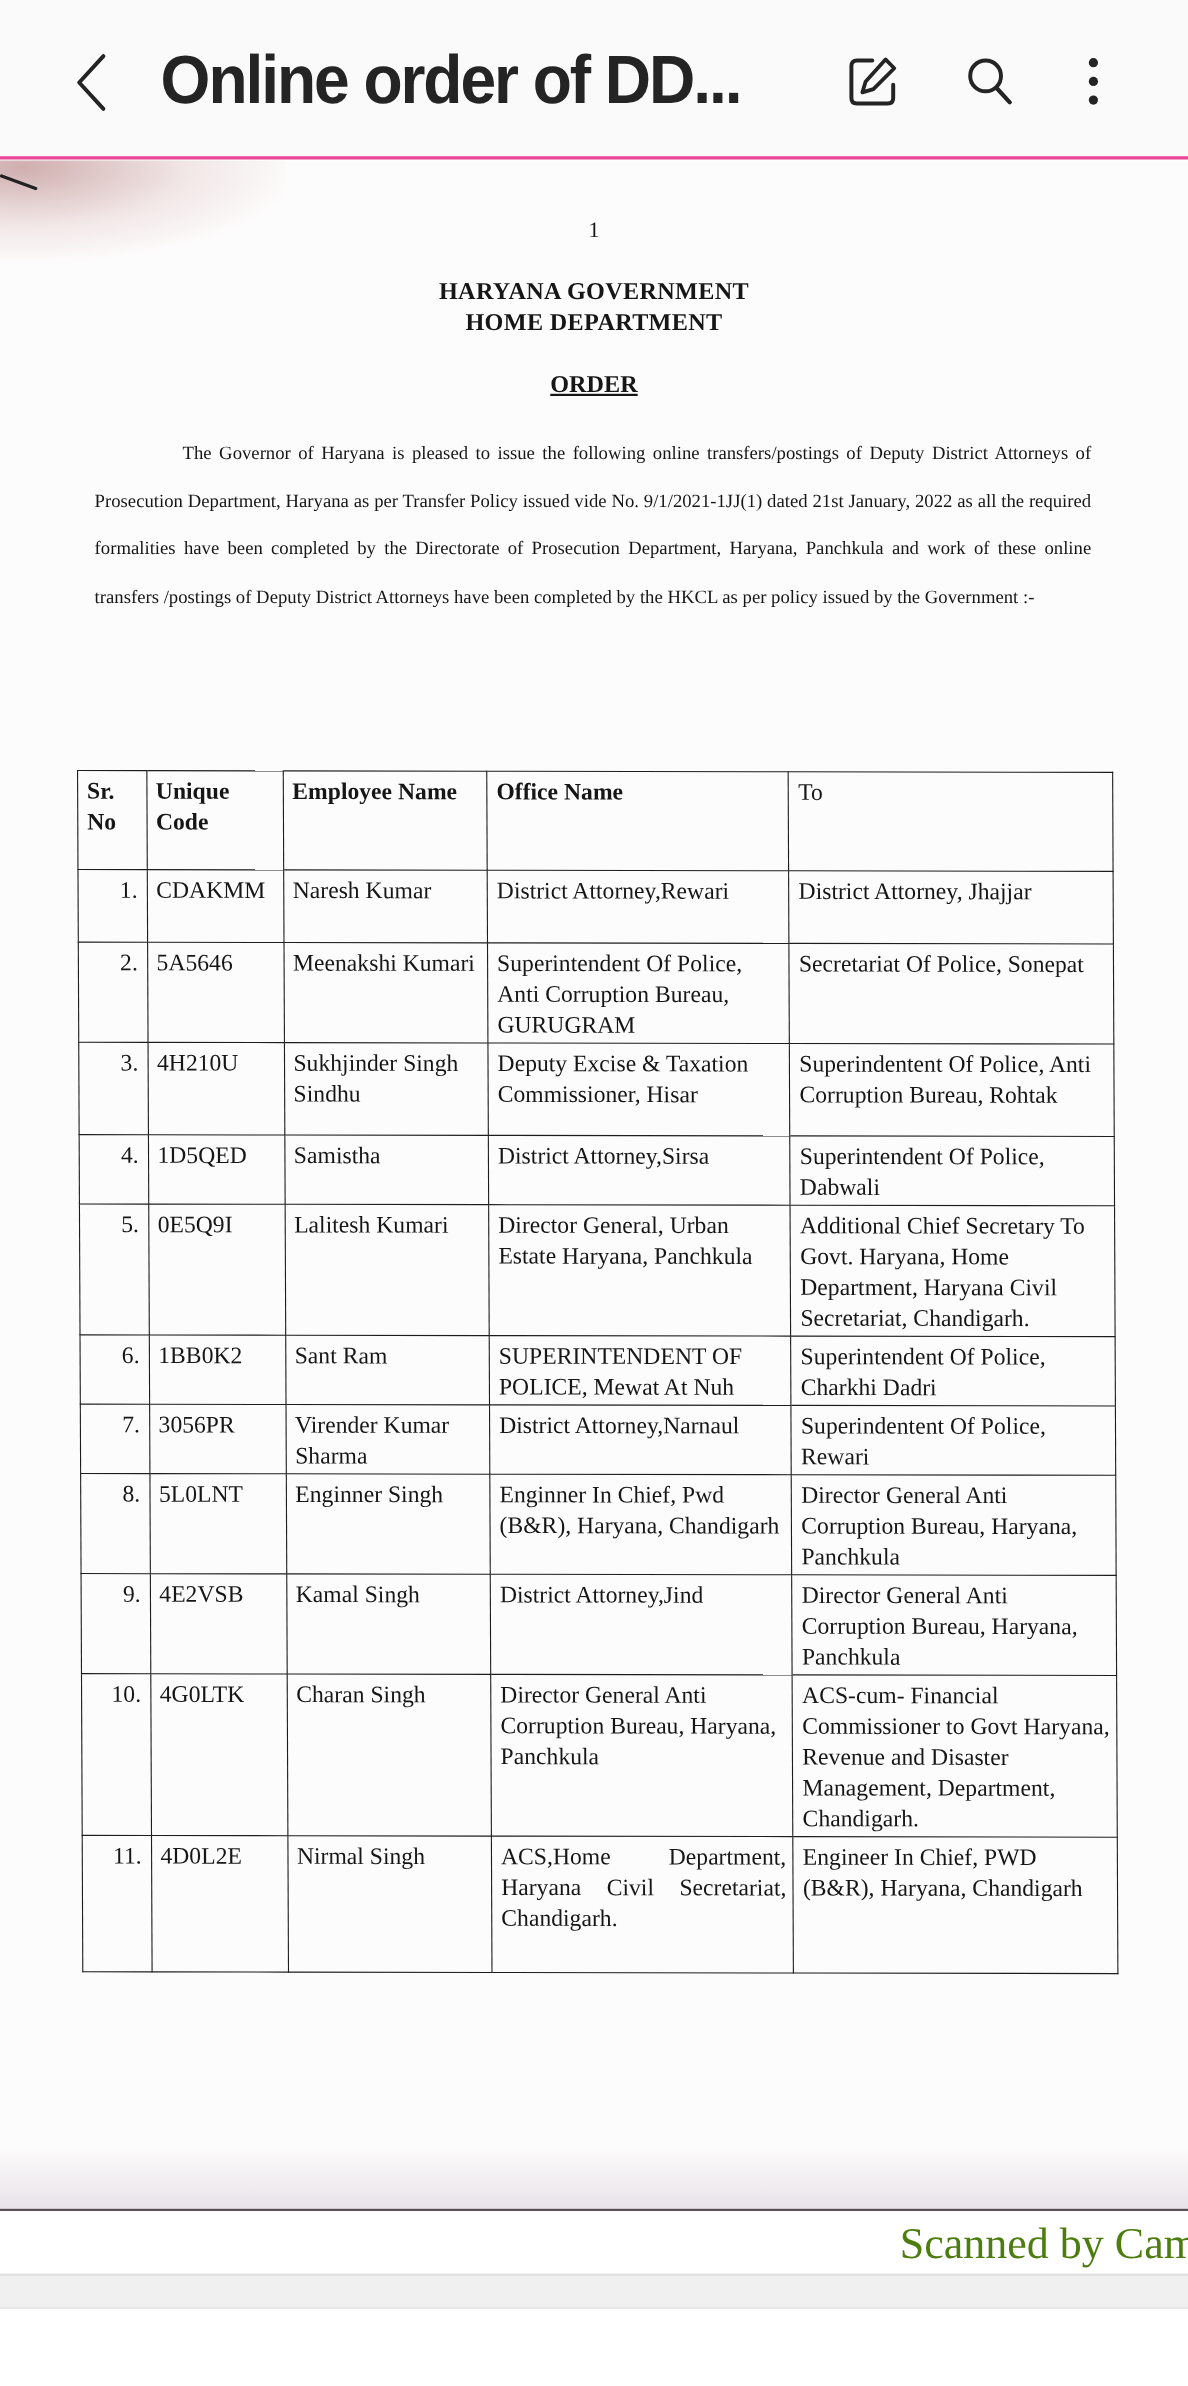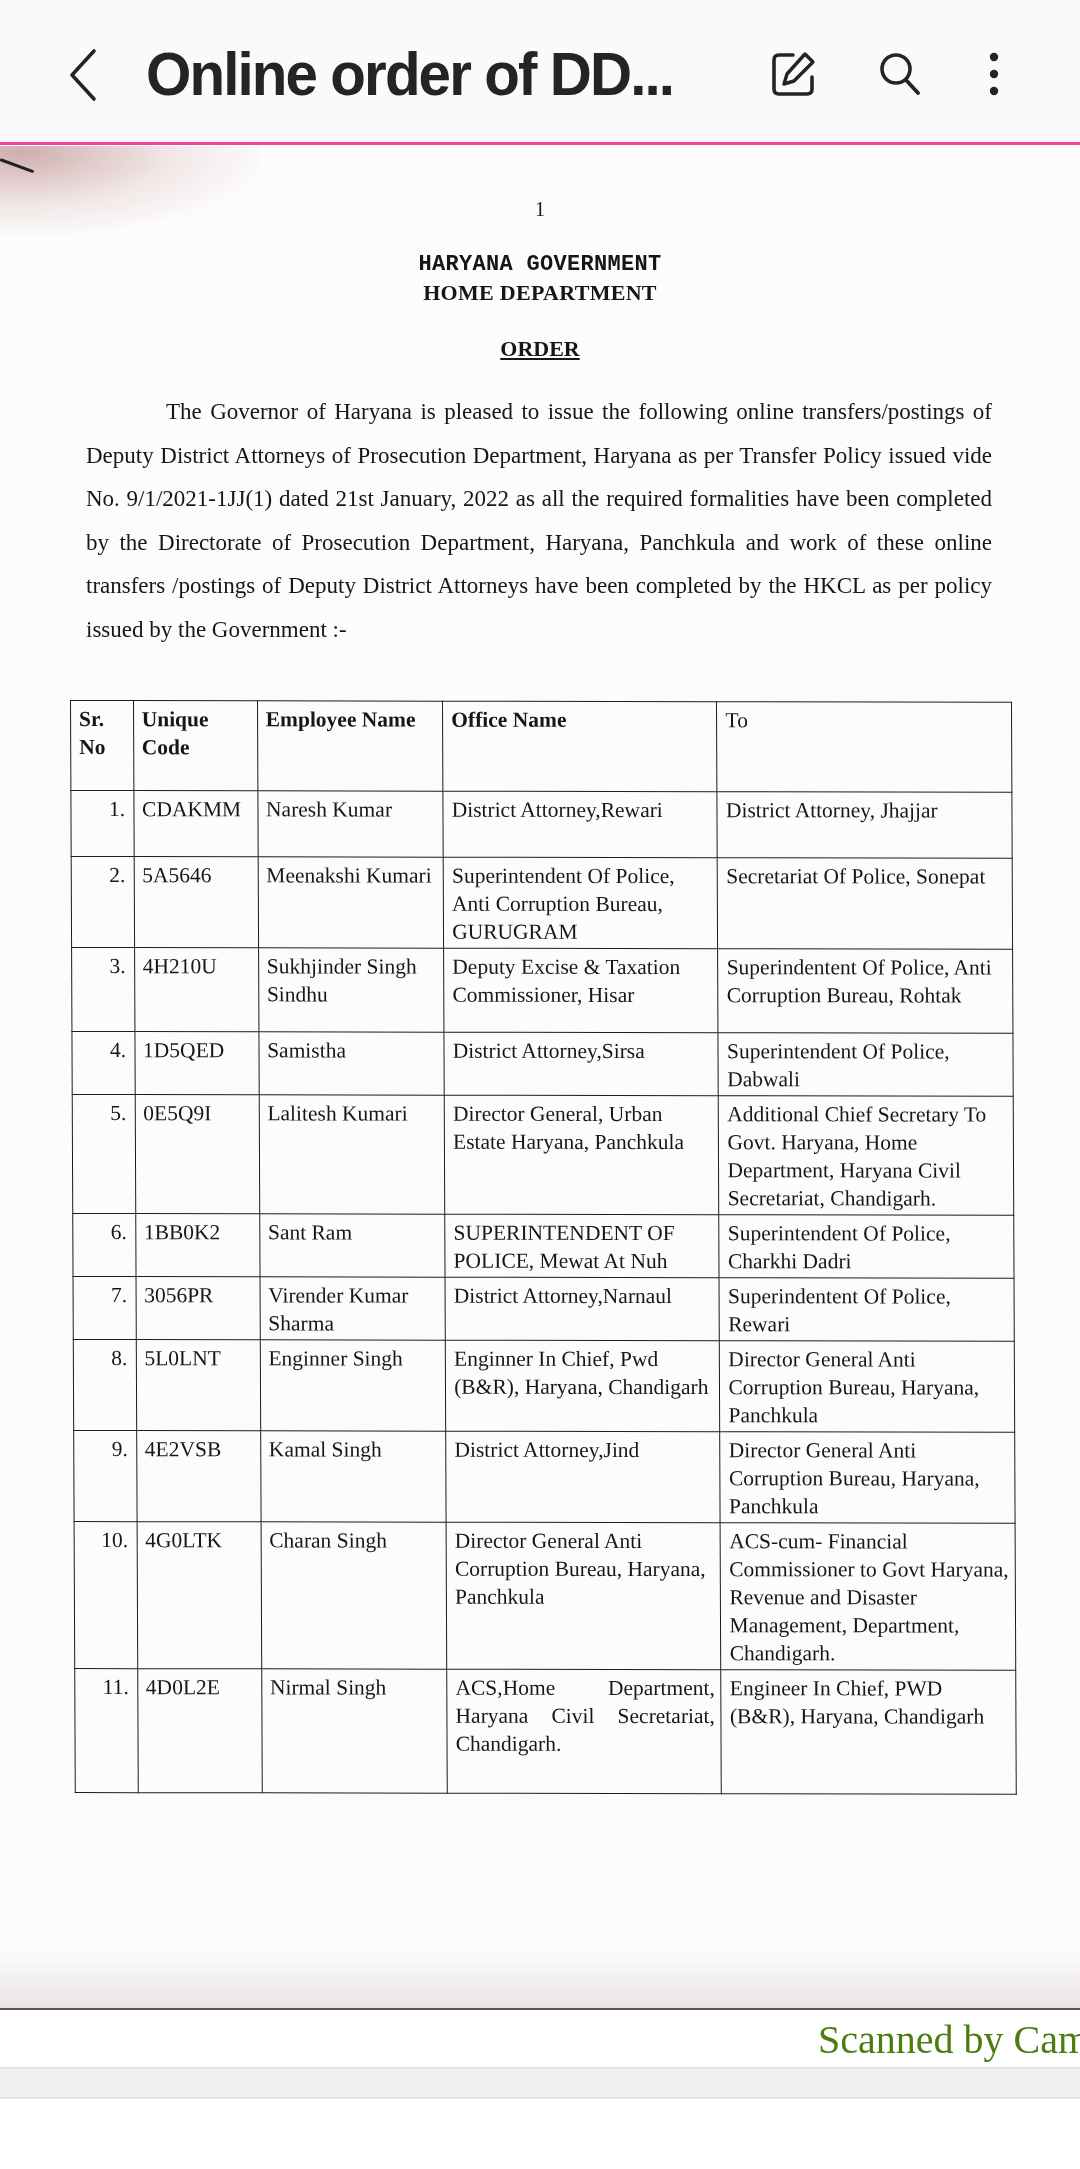--- a/index.html
+++ b/index.html
@@ -51,29 +51,29 @@
     .bottom-edge {
       position: absolute; left: 0; bottom: 0; width: 1080px; height: 2px; background: #5a5058;
     }
     .doc { font-family: "Liberation Serif", serif; color: #161616; }
 
     .pgnum { position: absolute; left: 0; width: 1080px; top: 52px; text-align: center; font-size: 20px; }
     .gov1, .gov2 {
       position: absolute; left: 0; width: 1080px; text-align: center;
       font-size: 22px; font-weight: 700; letter-spacing: 0.3px;
     }
-    .gov1 { top: 106px; font-family: Liberation Mono, monospace; }
+    .gov1 { top: 106px; }
     .gov2 { top: 134px; }
     .order-h {
       position: absolute; left: 0; width: 1080px; top: 190px; text-align: center;
       font-size: 22px; font-weight: 700; text-decoration: underline;
     }
     .para {
       position: absolute; left: 86px; top: 244px; width: 906px;
-      font-size: 23px; line-height: 43.5px; text-align: justify; text-indent: 80px;
+      font-size: 17px; line-height: 43.5px; text-align: justify; text-indent: 80px;
     }
 
     
     .tbl {
       position: absolute; left: 70px; top: 554px; width: 942px;
       border-collapse: collapse; font-size: 21.5px; line-height: 28px;
       transform: skewY(0.35deg) rotate(-0.25deg); transform-origin: left top;
     }
     .tbl td, .tbl th {
       border: 1.6px solid #1d1d1d; vertical-align: top; padding: 4px 6px 2px 8px;

